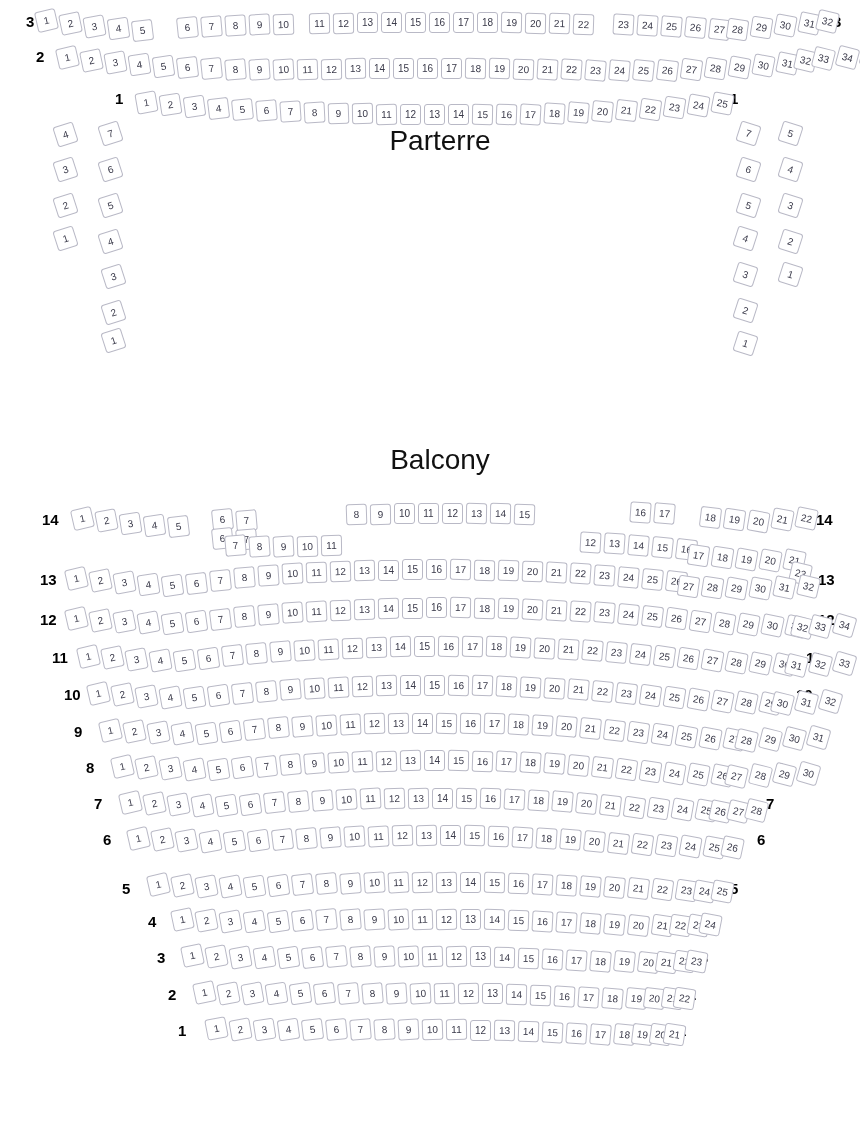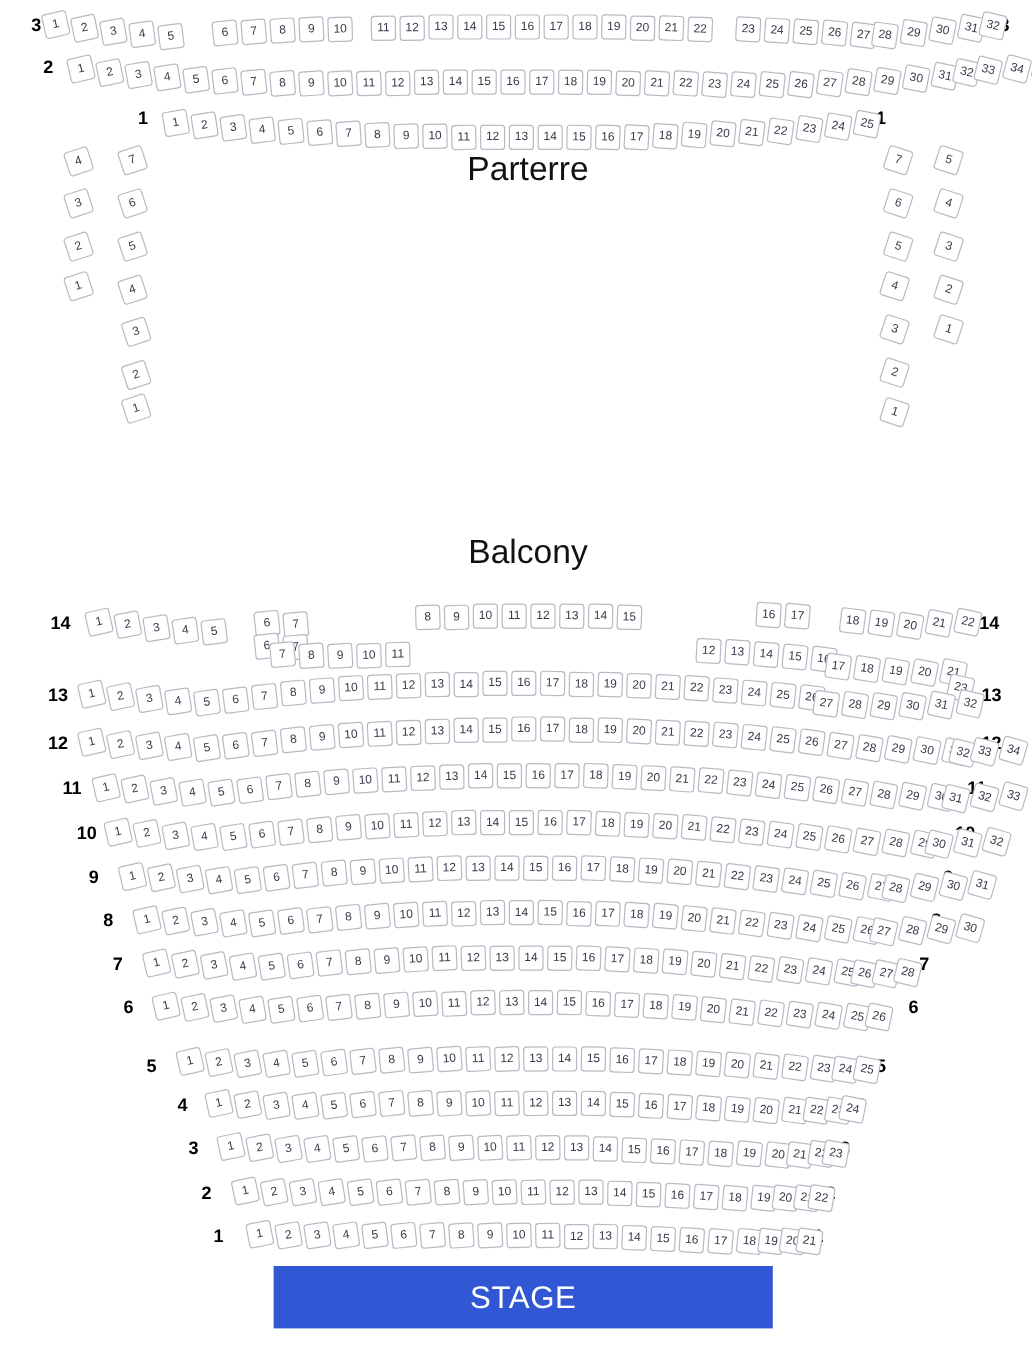--- a/index.html
+++ b/index.html
@@ -612,14 +612,13 @@
     <div class="seat" title="Parterre row 1 seat 12" style="left: 470px; top: 1020px; transform: rotate(0deg);">12</div>
     <div class="seat" title="Parterre row 1 seat 13" style="left: 494px; top: 1020px; transform: rotate(1deg);">13</div>
     <div class="seat" title="Parterre row 1 seat 14" style="left: 518px; top: 1021px; transform: rotate(2deg);">14</div>
     <div class="seat" title="Parterre row 1 seat 15" style="left: 542px; top: 1022px; transform: rotate(3deg);">15</div>
     <div class="seat" title="Parterre row 1 seat 16" style="left: 566px; top: 1023px; transform: rotate(4deg);">16</div>
     <div class="seat" title="Parterre row 1 seat 17" style="left: 590px; top: 1024px; transform: rotate(5deg);">17</div>
     <div class="seat" title="Parterre row 1 seat 18" style="left: 614px; top: 1024px; transform: rotate(6deg);">18</div>
     <div class="seat" title="Parterre row 1 seat 19" style="left: 632px; top: 1024px; transform: rotate(7deg);">19</div>
     <div class="seat" title="Parterre row 1 seat 20" style="left: 650px; top: 1024px; transform: rotate(8deg);">20</div>
     <div class="seat" title="Parterre row 1 seat 21" style="left: 664px; top: 1024px; transform: rotate(9deg);">21</div>
-    <div id="stage" style="left: 228px; top: 1055px; width: 416px; height: 52px; background: rgb(49, 87, 213); color: rgb(255, 255, 255);">STAGE</div>
   </div>
 
 </body></html>

